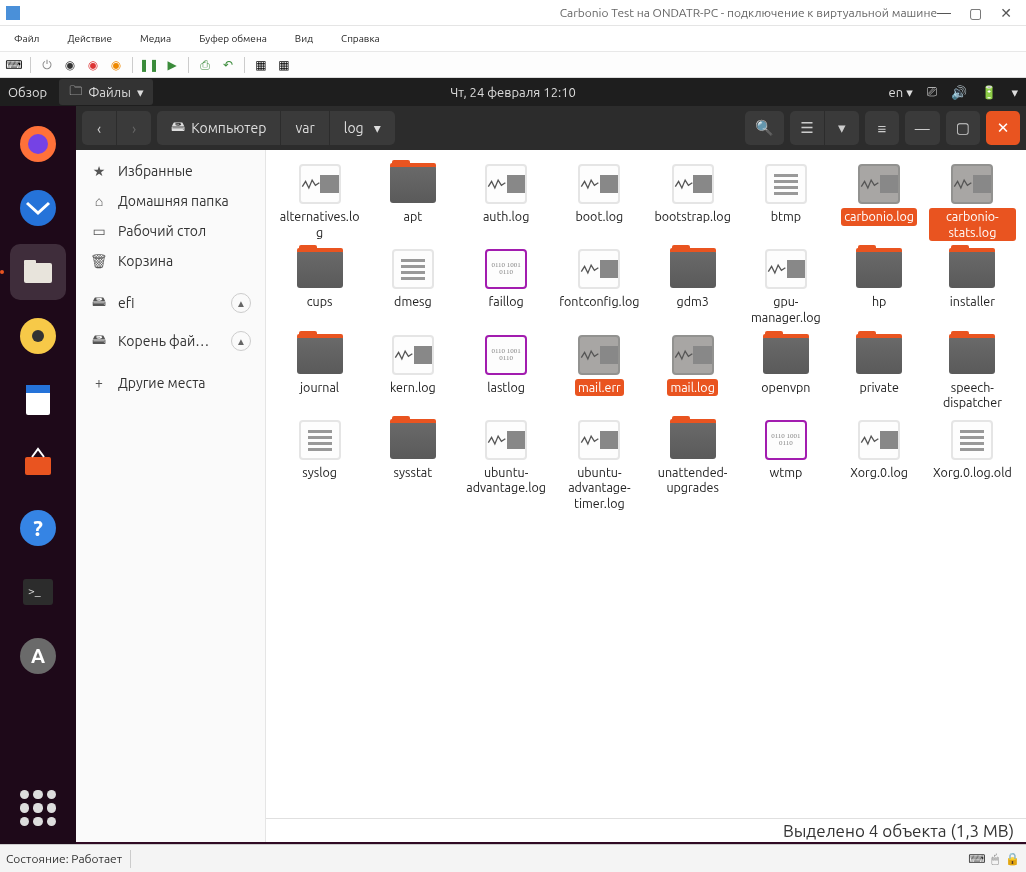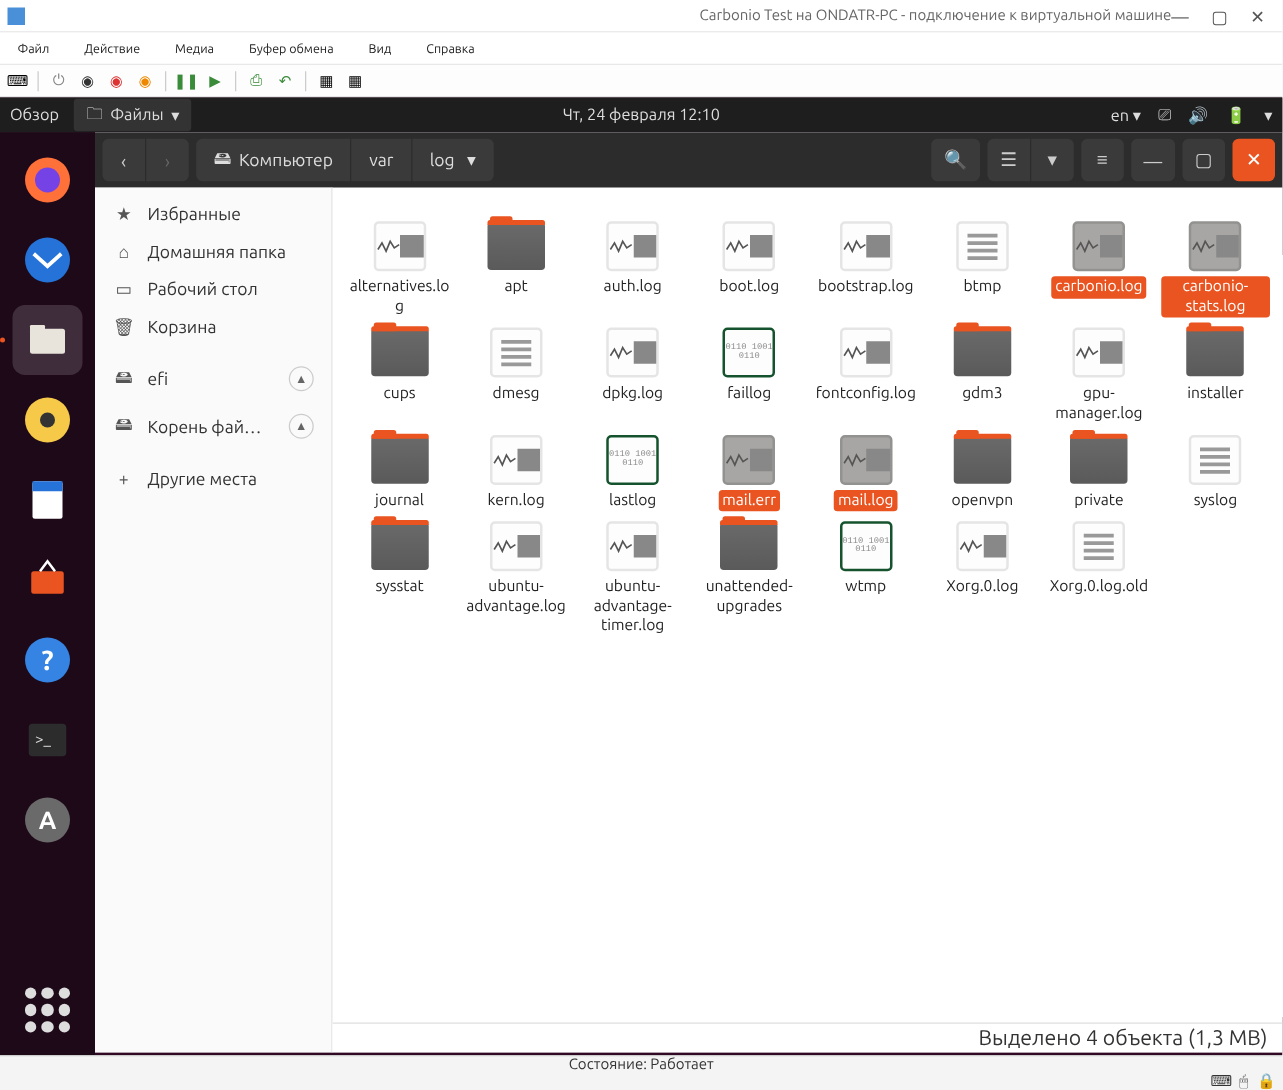--- a/index.html
+++ b/index.html
@@ -54,42 +54,42 @@
 
 .nau-body { flex:1; display:flex; overflow:hidden; }
 
 
 .nau-side { width:190px; background:#fafafa; border-right:1px solid #e5e5e5; padding:6px 0; }
 .side-item { display:flex; align-items:center; gap:10px; padding:7px 14px; font-size:14px; color:#333; cursor:pointer; }
 .side-item .si-icon { width:18px; display:flex; justify-content:center; color:#555; }
 .side-item .eject { margin-left:auto; width:20px; height:20px; border:1px solid #ccc; border-radius:50%; font-size:10px; display:flex; align-items:center; justify-content:center; color:#666; }
 
 
-.nau-files { flex:1; overflow:auto; padding:12px 8px 6px 8px; display:grid; grid-template-columns:repeat(8,1fr); grid-auto-rows:min-content; gap:4px 2px; align-content:start;margin-top:13px; }
+.nau-files { flex:1; overflow:auto; padding:12px 8px 6px 8px; display:grid; grid-template-columns:repeat(8,1fr); grid-auto-rows:min-content; gap:4px 2px; align-content:start; }
 .file-item { display:flex; flex-direction:column; align-items:center; text-align:center; cursor:pointer; padding:2px; }
 .file-icon { width:48px; height:40px; margin-bottom:4px; display:flex; align-items:center; justify-content:center; position:relative; }
 .file-label { font-size:12.5px; line-height:1.25; color:#222; word-break:break-word; max-width:90px; padding:1px 3px; border-radius:3px; }
 .file-label.sel { background:#e95420; color:#fff; }
 
 
 .ico-folder { width:46px; height:38px; background:linear-gradient(#6a6a6a,#5a5a5a); border-radius:3px; position:relative; }
 .ico-folder::before { content:""; position:absolute; top:-5px; left:2px; width:18px; height:7px; background:#e95420; border-radius:2px 2px 0 0; }
 .ico-folder::after { content:""; position:absolute; top:-2px; left:0; right:0; height:4px; background:#e95420; border-radius:2px 2px 0 0; }
 .ico-log { width:42px; height:40px; background:#fdfdfd; border:2px solid #e5e5e5; border-radius:4px; display:flex; align-items:center; justify-content:center; }
 .ico-log::after { content:""; width:28px; height:18px; background:#888; -webkit-mask:none; display:block; }
 .ico-log svg { width:30px; height:20px; }
 .ico-log.sel { background:#a8a6a4; border-color:#929290; }
 .ico-txt { width:42px; height:40px; background:#fdfdfd; border:2px solid #e5e5e5; border-radius:4px; position:relative; }
 .ico-txt::before { content:""; position:absolute; top:8px; left:7px; right:7px; height:3px; background:#999; box-shadow:0 6px 0 #999, 0 12px 0 #999, 0 18px 0 #999; }
-.ico-bin { width:42px; height:40px; background:#fdfdfd; border:2px solid #14532d; border-radius:4px; display:flex; align-items:center; justify-content:center; font-family:Liberation Mono, monospace; font-size:7px; color:#888; line-height:1; text-align:center; }
+.ico-bin { width:42px; height:40px; background:#fdfdfd; border:2px solid #a21caf; border-radius:4px; display:flex; align-items:center; justify-content:center; font-family:Liberation Serif, serif; font-size:7px; color:#888; line-height:1; text-align:center; }
 
 .nau-status { height:24px; border-top:1px solid #e0e0e0; display:flex; align-items:center; justify-content:flex-end; padding:0 12px; font-size:17px; color:#333; background:#fff; }
 
 
-.hv-status { height:28px; background:#f4f4f4; border-top:1px solid #ccc; display:flex; align-items:center; padding:0 6px; font-size:12px; color:#333;flex-direction:column; }
+.hv-status { height:28px; background:#f4f4f4; border-top:1px solid #ccc; display:flex; align-items:center; padding:0 6px; font-size:12px; color:#333; }
 .hv-status .right-icons { margin-left:auto; display:flex; gap:4px; }
 .hv-status .right-icons span { width:14px; height:14px; display:inline-flex; align-items:center; justify-content:center; }
 </style>
 </head>
 <body>
 
 <div class="hv-titlebar">
   <span class="hv-icon"></span>
   <span class="hv-title">Carbonio Test на ONDATR-PC - подключение к виртуальной машине</span>
   <div class="hv-ctrl">
@@ -361,30 +361,20 @@
               <div class="file-label">cups</div>
             </div>
             <div class="file-item">
               <div class="file-icon">
                 <div class="ico-txt"></div>
               </div>
               <div class="file-label">dmesg</div>
             </div>
             <div class="file-item">
               <div class="file-icon">
-                <div class="ico-log">
-                  <svg viewBox="0 0 30 20">
-                    <polyline points="2,14 7,6 12,16 17,4 22,12 28,8" stroke="#555" stroke-width="2" fill="none"></polyline>
-                  </svg>
-                </div>
-              </div>
-              <div class="file-label">dpkg.log</div>
-            </div>
-            <div class="file-item">
-              <div class="file-icon">
                 <div class="ico-bin">0110
 1001
 0110</div>
               </div>
               <div class="file-label">faillog</div>
             </div>
             <div class="file-item">
               <div class="file-icon">
                 <div class="ico-log">
                   <svg viewBox="0 0 30 20">
@@ -407,20 +397,26 @@
                     <polyline points="2,14 7,6 12,16 17,4 22,12 28,8" stroke="#555" stroke-width="2" fill="none"></polyline>
                   </svg>
                 </div>
               </div>
               <div class="file-label">gpu-manager.log</div>
             </div>
             <div class="file-item">
               <div class="file-icon">
                 <div class="ico-folder"></div>
               </div>
+              <div class="file-label">hp</div>
+            </div>
+            <div class="file-item">
+              <div class="file-icon">
+                <div class="ico-folder"></div>
+              </div>
               <div class="file-label">installer</div>
             </div>
             <div class="file-item">
               <div class="file-icon">
                 <div class="ico-folder"></div>
               </div>
               <div class="file-label">journal</div>
             </div>
             <div class="file-item">
               <div class="file-icon">
@@ -464,20 +460,26 @@
               <div class="file-icon">
                 <div class="ico-folder"></div>
               </div>
               <div class="file-label">openvpn</div>
             </div>
             <div class="file-item">
               <div class="file-icon">
                 <div class="ico-folder"></div>
               </div>
               <div class="file-label">private</div>
+            </div>
+            <div class="file-item">
+              <div class="file-icon">
+                <div class="ico-folder"></div>
+              </div>
+              <div class="file-label">speech-dispatcher</div>
             </div>
             <div class="file-item">
               <div class="file-icon">
                 <div class="ico-txt"></div>
               </div>
               <div class="file-label">syslog</div>
             </div>
             <div class="file-item">
               <div class="file-icon">
                 <div class="ico-folder"></div>

